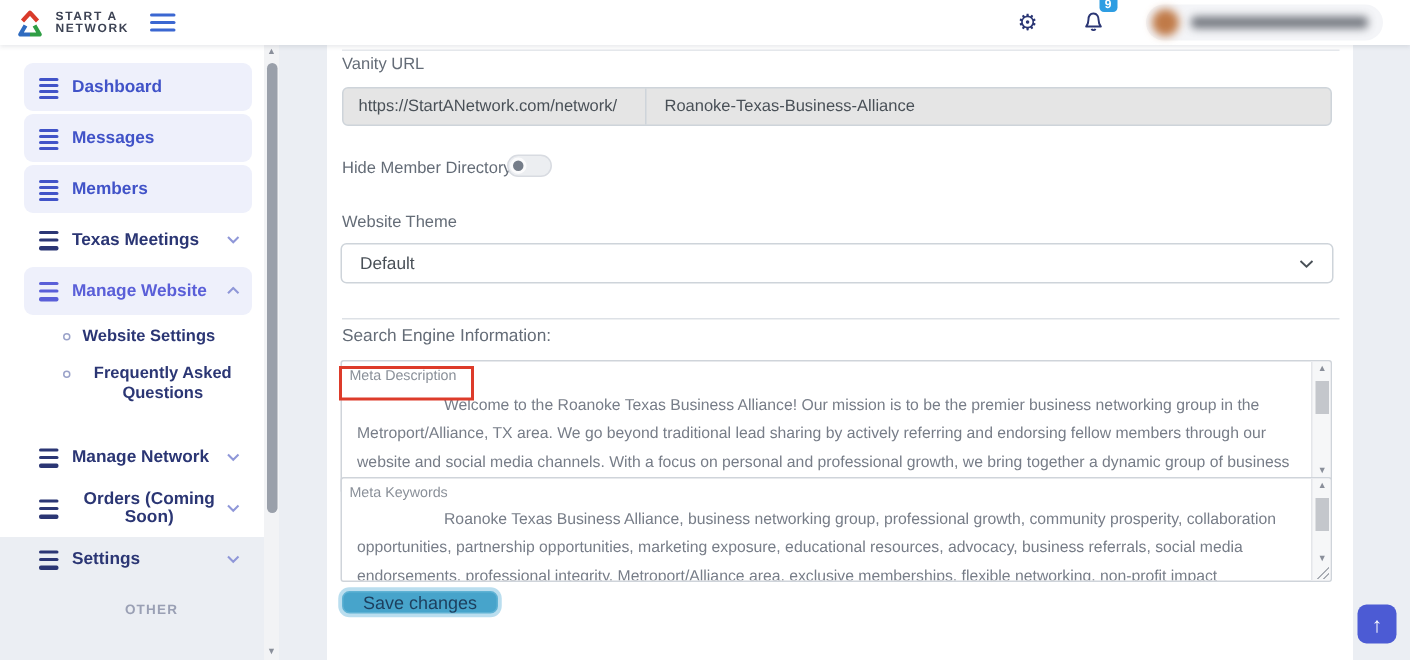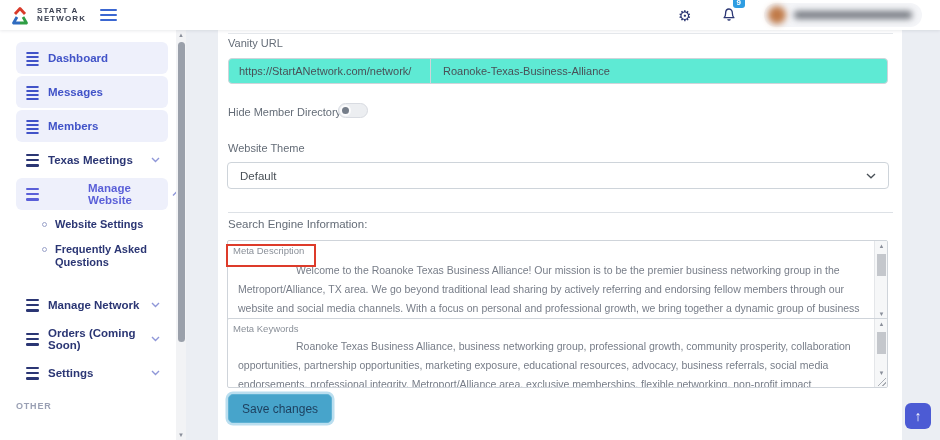--- a/index.html
+++ b/index.html
@@ -17,26 +17,26 @@
   .header-right { position:absolute; right:18px; top:0; height:30px; display:flex; align-items:center; gap:26px; }
   .hicon { position:relative; width:18px; height:18px; display:flex; align-items:center; justify-content:center; cursor:pointer; }
   .gear-glyph { font-size:15px; color:#2b3674; line-height:1; }
   .badge { position:absolute; top:-9px; right:-7px; background:#2e9de2; color:#fff; font-size:8px;
            padding:1px 4px; border-radius:3px; font-weight:bold; }
   .user-pill { display:flex; align-items:center; gap:8px; background:#f4f5f8; border-radius:14px; padding:3px 10px 3px 4px; cursor:pointer; }
   .avatar-blur { width:18px; height:18px; border-radius:50%; background:#c07a48; filter:blur(3px); }
   .name-blur { width:118px; height:8px; border-radius:3px; background:#4a4f58; filter:blur(3px); opacity:.75; }
 
   
-  .sidebar { position:absolute; top:30px; left:0; width:186px; height:410px; background:#fff; z-index:20; padding:12px 0 0 0; }
+  .sidebar { position:absolute; top:30px; left:0; width:186px; height:328px; background:#fff; z-index:20; padding:12px 0 0 0;text-align:center; }
   .side-inner { padding:0 18px 0 16px; }
   .nav-item { display:flex; align-items:center; height:32px; margin-bottom:2px; border-radius:6px;
               padding:0 8px 0 10px; cursor:pointer; font-size:11.5px; font-weight:bold; color:#2b3674; }
   .nav-item.card { background:#eef0fb; color:#4153c8; }
-  .nav-item.active { background:#eef0fb; color:#5a5fd8;gap:40px; }
+  .nav-item.active { background:#eef0fb; color:#5a5fd8; }
   .nav-item .nicon { width:13px; height:13px; margin-right:9px; flex:none; display:flex; flex-direction:column; justify-content:space-between; }
   .grid-ic { display:grid; grid-template-columns:5px 5px; grid-template-rows:5px 5px; gap:2px; }
   .grid-ic i { border:1.4px solid currentColor; border-radius:1.5px; }
   .list-ic i { display:block; height:2.6px; background:currentColor; border-radius:1.3px; }
   .chev { margin-left:auto; flex:none; }
   .sub-items { padding:6px 0 8px 26px; }
   .sub-item { display:flex; align-items:flex-start; gap:8px; font-size:11px; font-weight:bold; color:#2b3674;
               cursor:pointer; margin-bottom:12px; line-height:13px; max-width:120px; }
   .sub-item .dot { width:5px; height:5px; border:1px solid #9aa2c9; border-radius:50%; margin-top:4px; flex:none; }
   .section-label { padding:10px 0 0 16px; font-size:9px; font-weight:bold; letter-spacing:.8px; color:#9aa0b4; }
@@ -44,21 +44,21 @@
   
   .side-scroll { position:absolute; top:30px; left:176px; width:10px; height:410px; background:#f2f3f5; z-index:25; }
   .side-scroll .arr { position:absolute; left:0; width:10px; text-align:center; font-size:6px; color:#8a8f9a; }
   .side-thumb { position:absolute; left:1.5px; top:12px; width:7px; height:300px; background:#9aa0aa; border-radius:4px; cursor:grab; }
 
   
   .main-card { position:absolute; top:30px; left:218px; width:684px; height:410px; background:#fff; z-index:10; }
   .topline { position:absolute; top:3px; left:10px; width:665px; height:1px; background:#e5e8ec; }
   .field-label { font-size:11px; color:#646c77; }
   .lab-vanity { position:absolute; top:7px; left:10px; }
-  .vanity-input { position:absolute; top:28px; left:10px; width:660px; height:26px; background:#5eead4;
+  .vanity-input { position:absolute; top:28px; left:10px; width:660px; height:26px; background:#e5e5e5;
                   border:1px solid #ced4da; border-radius:4px; display:flex; align-items:center; font-size:11px; color:#495057; }
   .vanity-prefix { width:202px; padding-left:10px; border-right:1px solid #ced4da; height:100%; display:flex; align-items:center; }
   .vanity-value { padding-left:12px; }
 
   .lab-hide { position:absolute; top:76px; left:10px; }
   .toggle { position:absolute; top:73px; left:120px; width:30px; height:15px; background:#eceef1; border:1px solid #d8dbe1;
             border-radius:8px; cursor:pointer; }
   .toggle .knob { position:absolute; top:1px; left:1px; width:11px; height:11px; border-radius:50%;
                   background:#757d89; border:2px solid #fbfbfc; }
 
@@ -80,21 +80,21 @@
   
   .ta-sb { position:absolute; top:0; right:0; width:13px; bottom:0; background:#f6f7f8; border-left:1px solid #e4e6e9; }
   .ta-sb .a { position:absolute; left:0; width:13px; text-align:center; font-size:6px; color:#8a8f9a; }
   .ta-sb .th { position:absolute; left:2px; top:13px; width:9px; height:22px; background:#c4c7cc; cursor:grab; }
   .ta-grip { position:absolute; right:1px; bottom:1px; width:9px; height:9px; cursor:nwse-resize;
              background:repeating-linear-gradient(-45deg, transparent 0 2px, #a9adb4 2px 3px);
              clip-path:polygon(100% 0, 100% 100%, 0 100%); }
 
   .red-annotation { position:absolute; top:214px; left:8px; width:90px; height:23px; border:2px solid #dd3b2a; z-index:5; pointer-events:none; }
 
-  .save-btn { position:absolute; top:364px; left:10px; height:29px; padding:0 13px; background:#47a4cb;
+  .save-btn { position:absolute; top:364px; left:10px; height:15px; padding:0 13px; background:#47a4cb;
               border:1px solid #5fb2d4; border-radius:5px; box-shadow:0 0 0 2.5px rgba(130,195,225,.55);
               font-size:12px; color:#1d3f5e; cursor:pointer; font-family:inherit; }
 
   .scroll-top { position:absolute; left:905px; top:403px; width:26px; height:26px; background:#4c5bd4; border:none;
                 border-radius:6px; color:#fff; font-size:14px; font-weight:bold; cursor:pointer; z-index:40; line-height:26px; text-align:center; }
 
   svg.stroke-ic { display:block; }
 </style>
 </head>
 <body>

